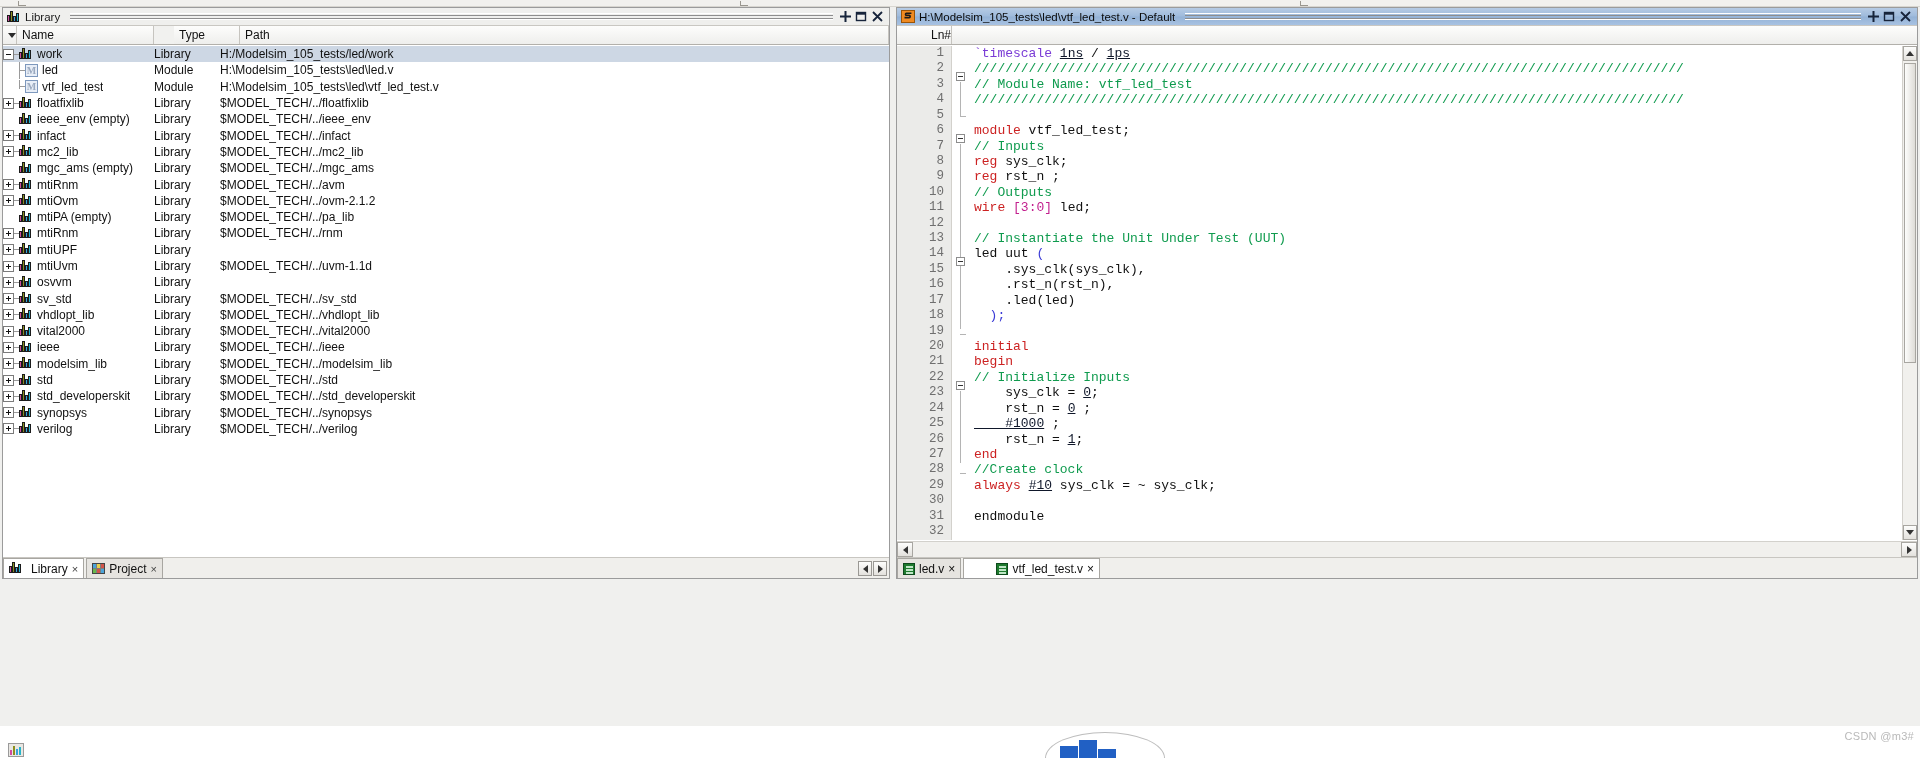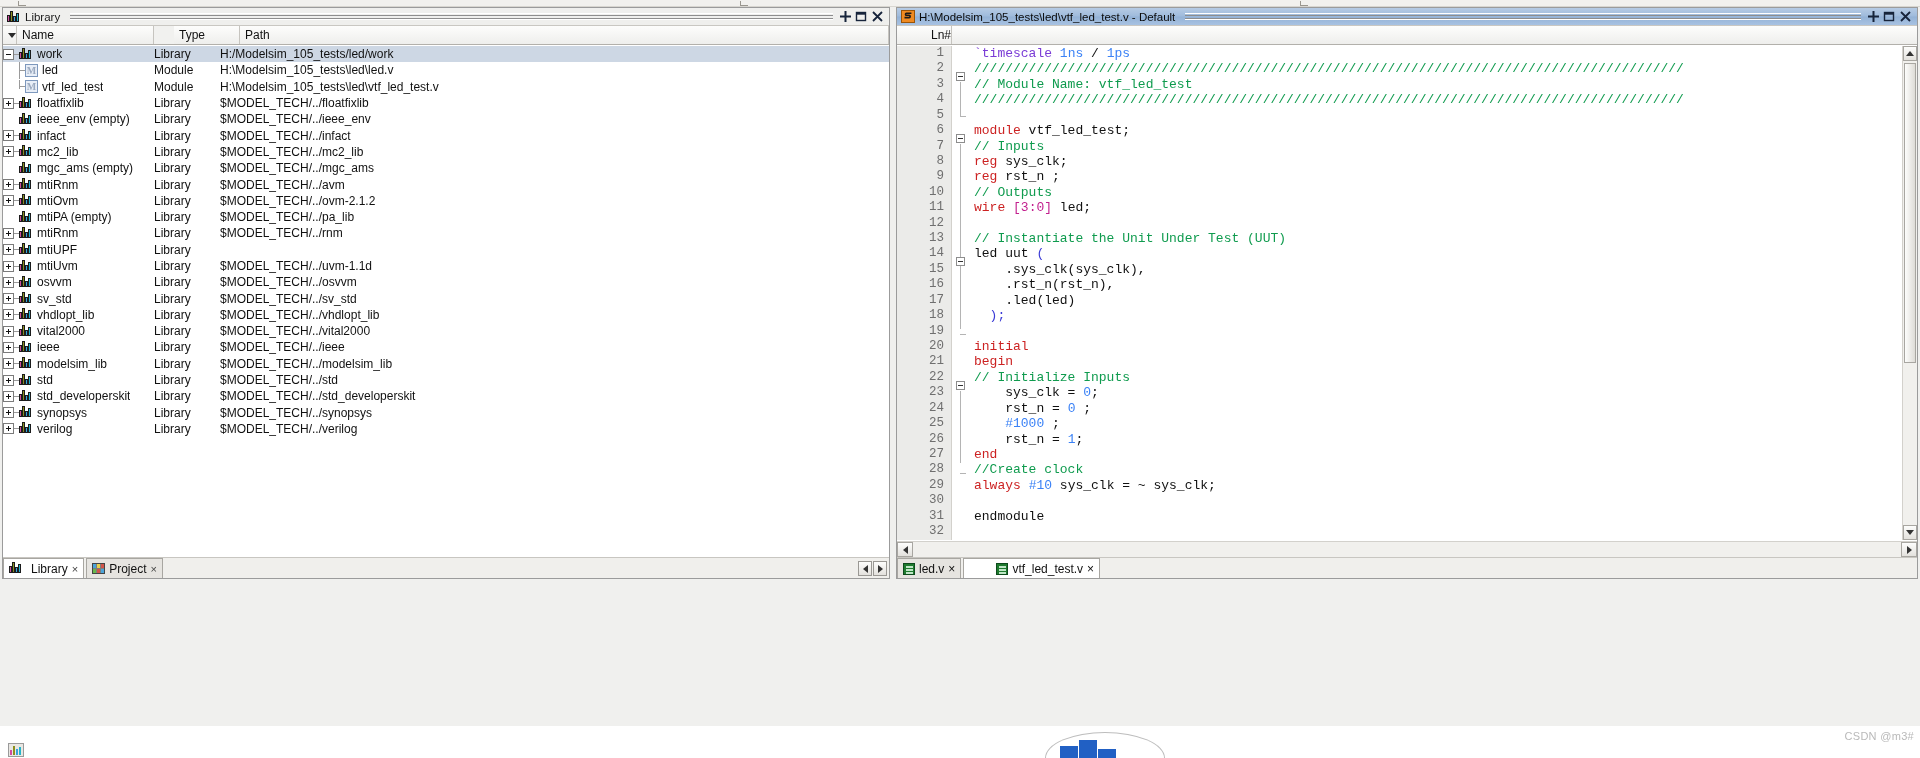--- a/index.html
+++ b/index.html
@@ -206,21 +206,21 @@
   }
   .ed-code {
     flex: 1 1 auto; position: relative;
     font-family: "Liberation Mono", monospace; font-size: 13px;
     color: #111; white-space: pre; padding-left: 4px;
   }
   .cline { height: 15.43px; line-height: 15.43px; }
   .ed-gutter .cline { height: 15.43px; line-height: 15.43px; }
 
   .k-dir  { color: #7a3bd6; }   
-  .k-num  { color: #3b82f6; }   
+  .k-num  { color: #0f172a; text-decoration: underline; }   
   .k-cmt  { color: #0f9b4e; }   
   .k-kw   { color: #cc2222; }   
   .k-id   { color: #111111; }
   .k-op   { color: #3b3bd6; }   
   .k-rng  { color: #c21f8e; }
 
   
   .foldbox {
     position: absolute; left: 4px; width: 9px; height: 9px;
     border: 1px solid #8d8d8d; background: #fff;
@@ -503,21 +503,20 @@
           <div class="c-path">$MODEL_TECH/../uvm-1.1d</div>
         </div>
         <div class="row">
           <div class="c-name">
             <span class="expander plus"></span>
             <span class="hline"></span>
             <span class="lib-ico"><span class="ms-icon"><i></i><i></i><i></i><i></i></span></span>
             <span class="node-label">osvvm</span>
           </div>
           <div class="c-type">Library</div>
-          <div class="c-path">$MODEL_TECH/../osvvm</div>
         </div>
         <div class="row">
           <div class="c-name">
             <span class="expander plus"></span>
             <span class="hline"></span>
             <span class="lib-ico"><span class="ms-icon"><i></i><i></i><i></i><i></i></span></span>
             <span class="node-label">sv_std</span>
           </div>
           <div class="c-type">Library</div>
           <div class="c-path">$MODEL_TECH/../sv_std</div>

